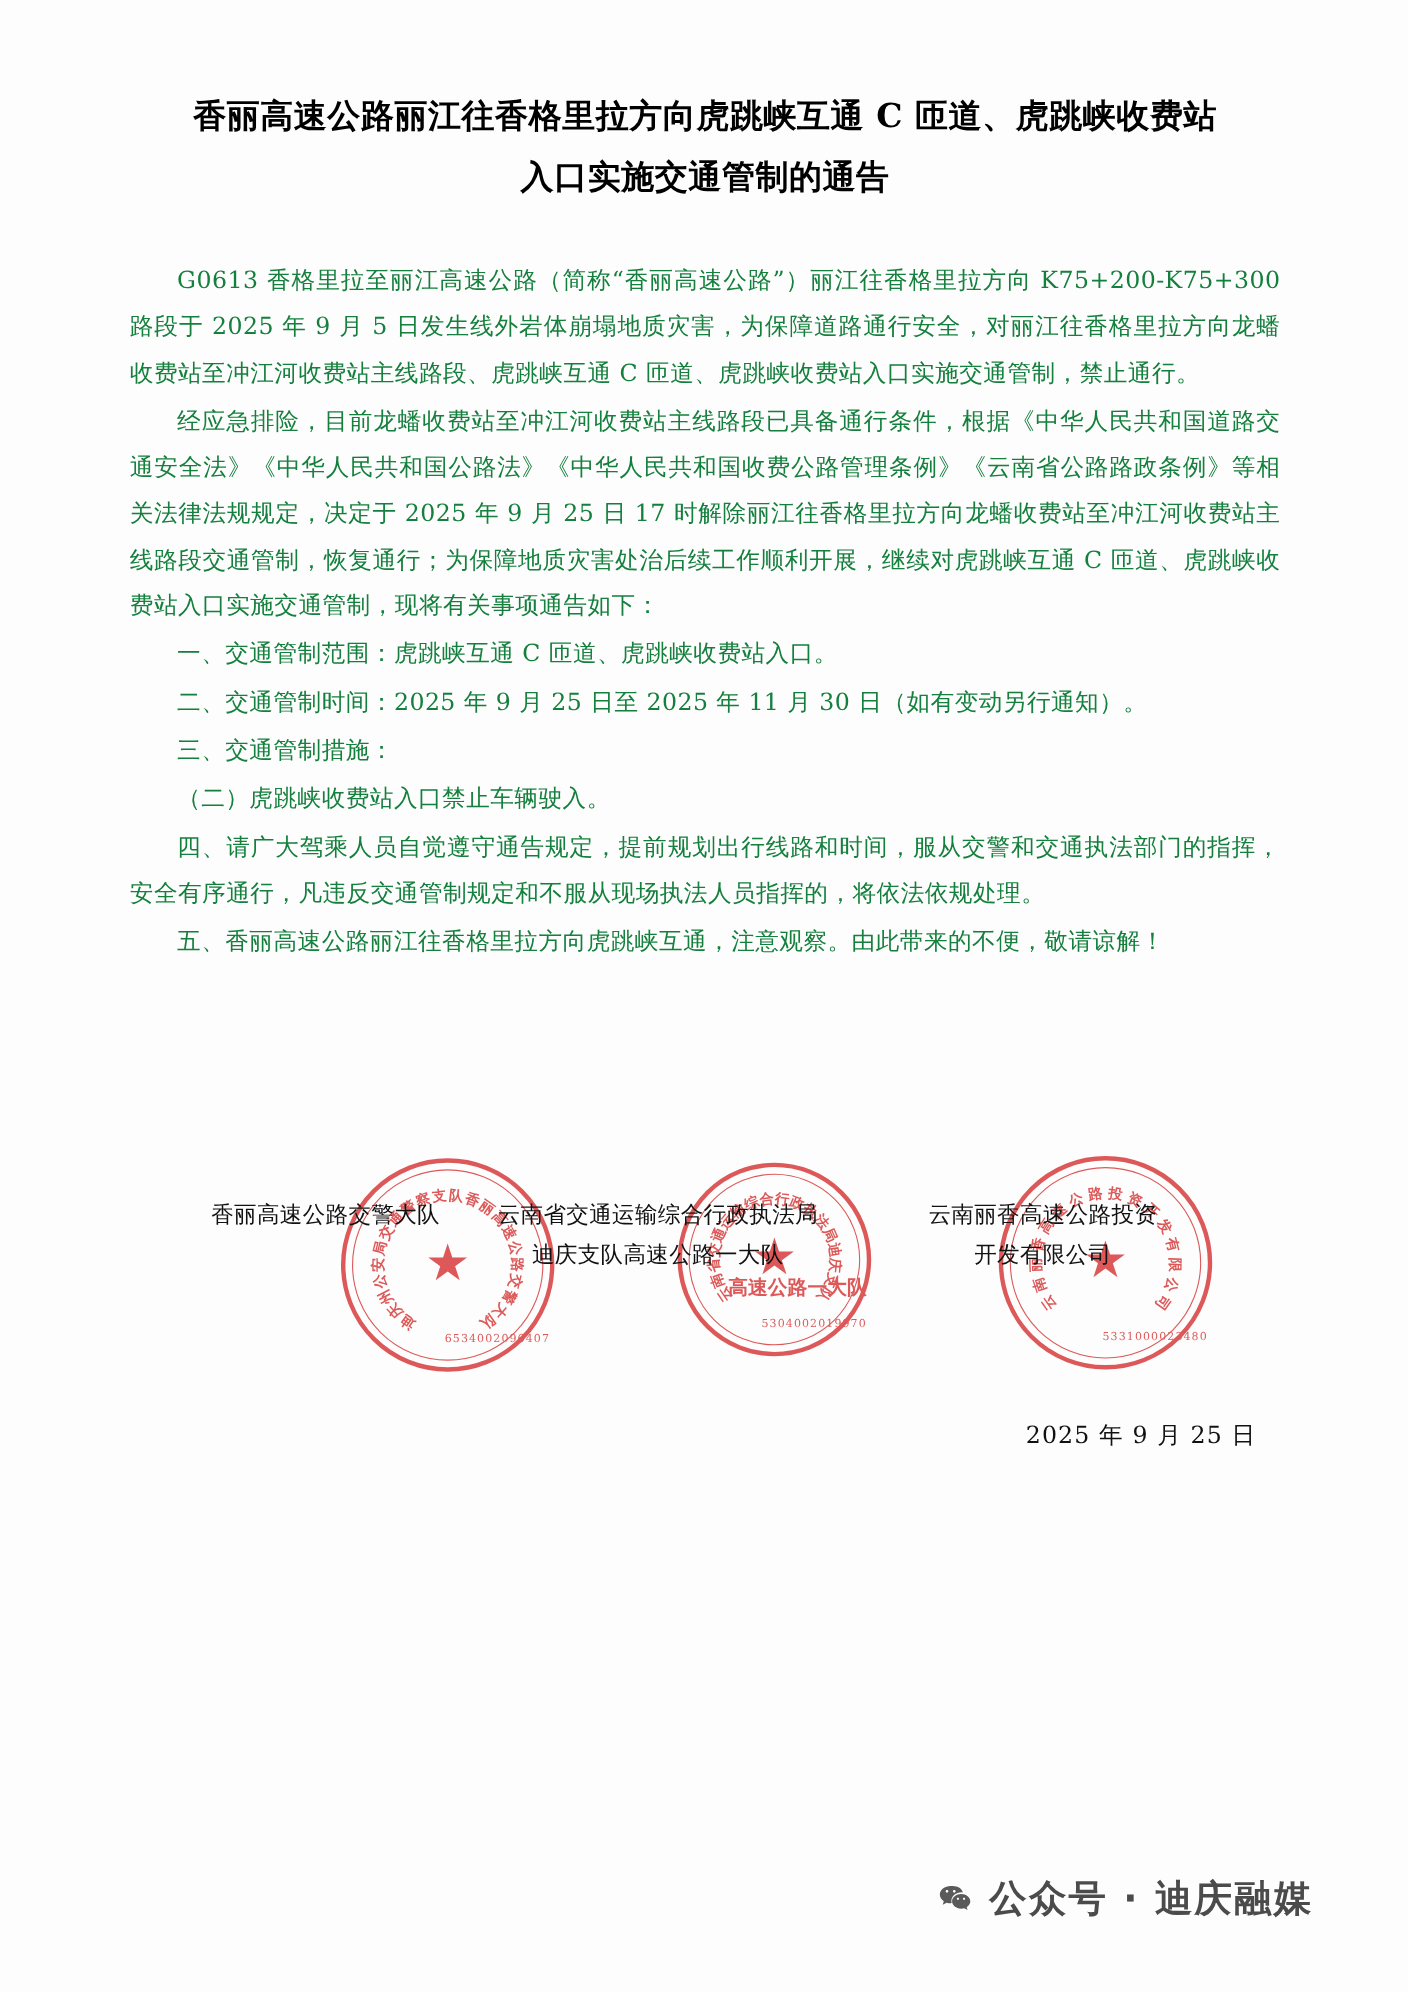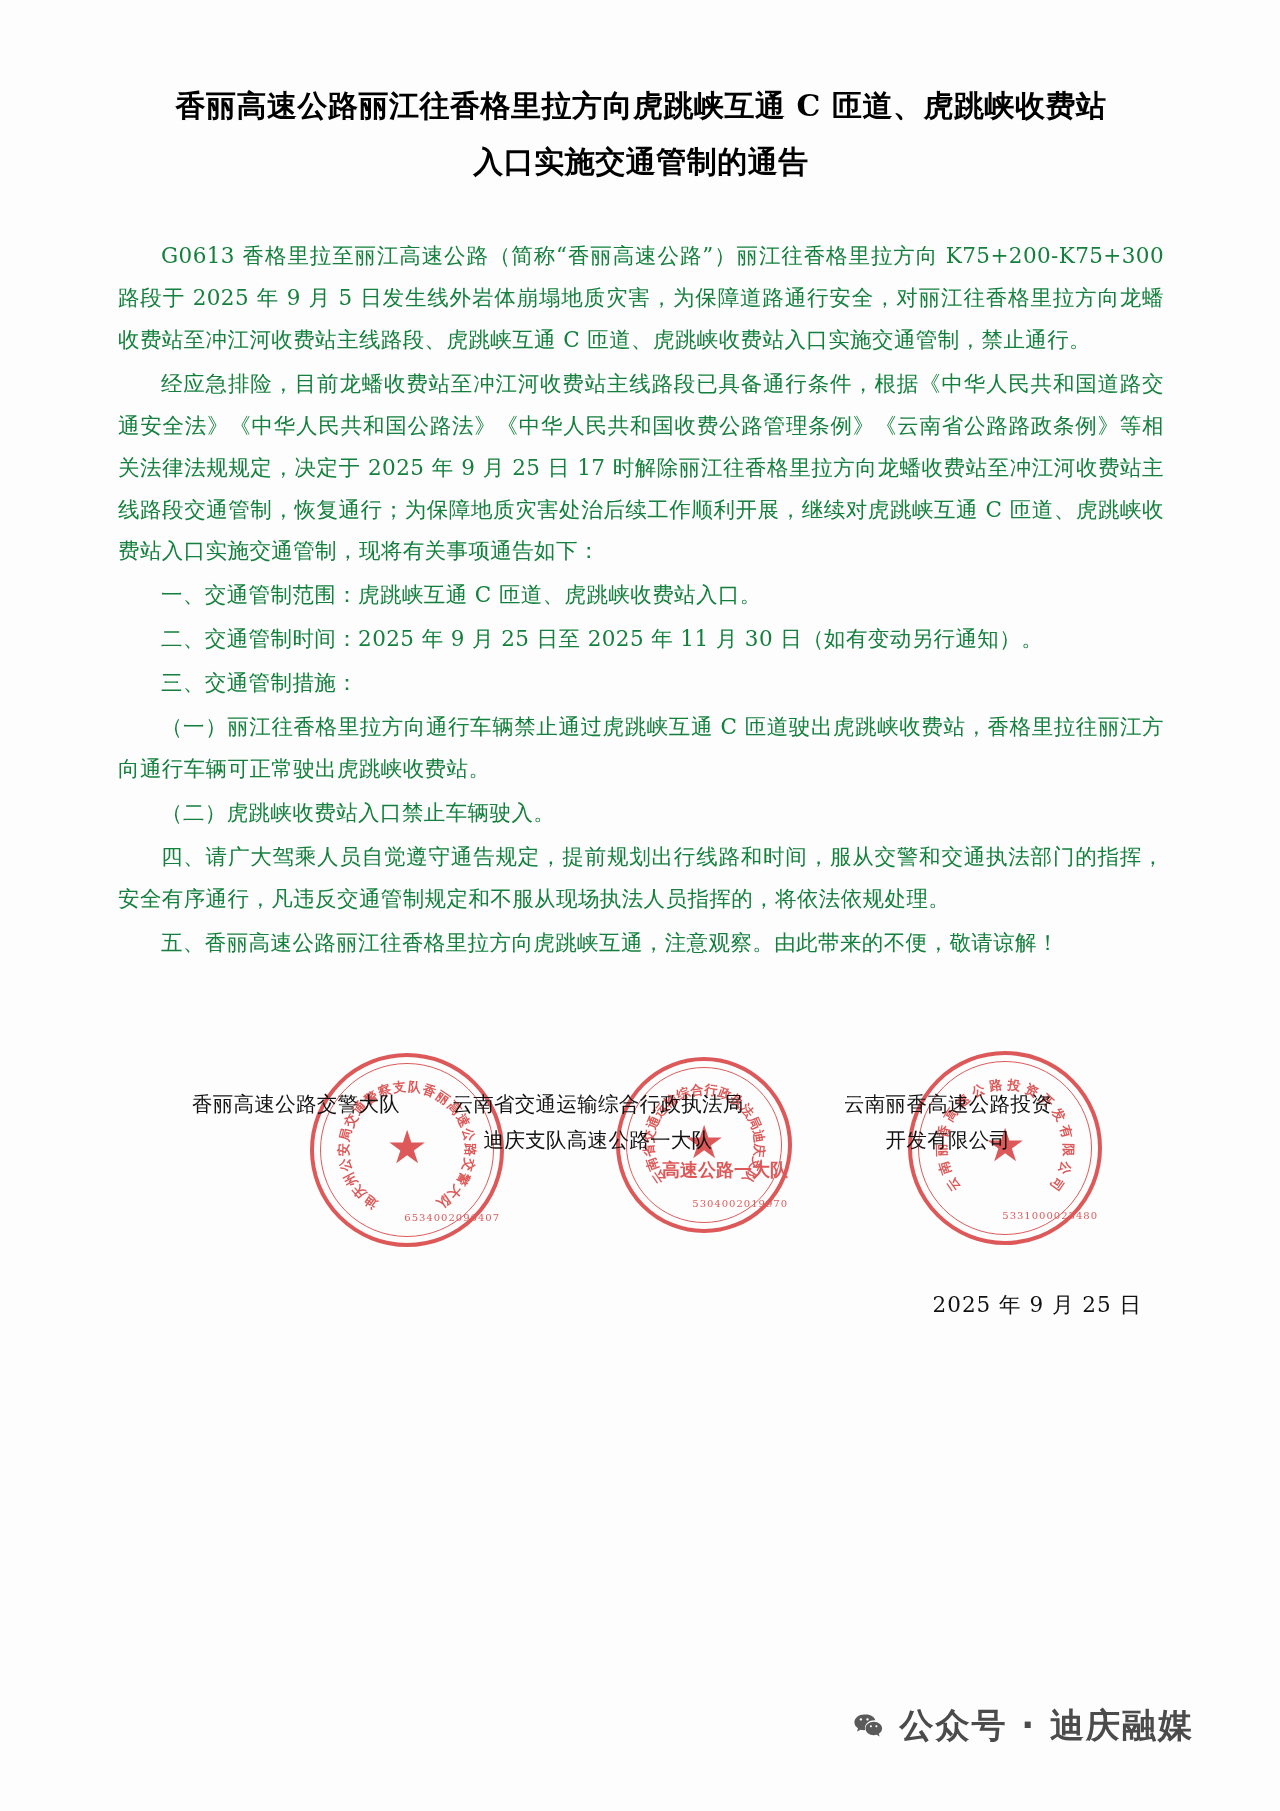--- a/index.html
+++ b/index.html
@@ -187,21 +187,20 @@
     <h1 class="doc-title">
       <span class="line">香丽高速公路丽江往香格里拉方向虎跳峡互通 C 匝道、虎跳峡收费站</span>
       <span class="line">入口实施交通管制的通告</span>
     </h1>
 
     <p class="para indent2">G0613 香格里拉至丽江高速公路（简称“香丽高速公路”）丽江往香格里拉方向 K75+200-K75+300 路段于 2025 年 9 月 5 日发生线外岩体崩塌地质灾害，为保障道路通行安全，对丽江往香格里拉方向龙蟠收费站至冲江河收费站主线路段、虎跳峡互通 C 匝道、虎跳峡收费站入口实施交通管制，禁止通行。</p>
     <p class="para indent2">经应急排险，目前龙蟠收费站至冲江河收费站主线路段已具备通行条件，根据《中华人民共和国道路交通安全法》《中华人民共和国公路法》《中华人民共和国收费公路管理条例》《云南省公路路政条例》等相关法律法规规定，决定于 2025 年 9 月 25 日 17 时解除丽江往香格里拉方向龙蟠收费站至冲江河收费站主线路段交通管制，恢复通行；为保障地质灾害处治后续工作顺利开展，继续对虎跳峡互通 C 匝道、虎跳峡收费站入口实施交通管制，现将有关事项通告如下：</p>
     <p class="para indent2">一、交通管制范围：虎跳峡互通 C 匝道、虎跳峡收费站入口。</p>
     <p class="para indent2">二、交通管制时间：2025 年 9 月 25 日至 2025 年 11 月 30 日（如有变动另行通知）。</p>
     <p class="para indent2">三、交通管制措施：</p>
-    <p class="para indent2">（一）丽江往香格里拉方向通行车辆禁止通过虎跳峡互通 C 匝道驶出虎跳峡收费站，香格里拉往丽江方向通行车辆可正常驶出虎跳峡收费站。</p>
     <p class="para indent2">（二）虎跳峡收费站入口禁止车辆驶入。</p>
     <p class="para indent2">四、请广大驾乘人员自觉遵守通告规定，提前规划出行线路和时间，服从交警和交通执法部门的指挥，安全有序通行，凡违反交通管制规定和不服从现场执法人员指挥的，将依法依规处理。</p>
     <p class="para indent2">五、香丽高速公路丽江往香格里拉方向虎跳峡互通，注意观察。由此带来的不便，敬请谅解！</p>
 
   </div>
 
   <div class="sign-area">
 
     <div class="seal seal-1">
       <div class="inner-ring"></div>

